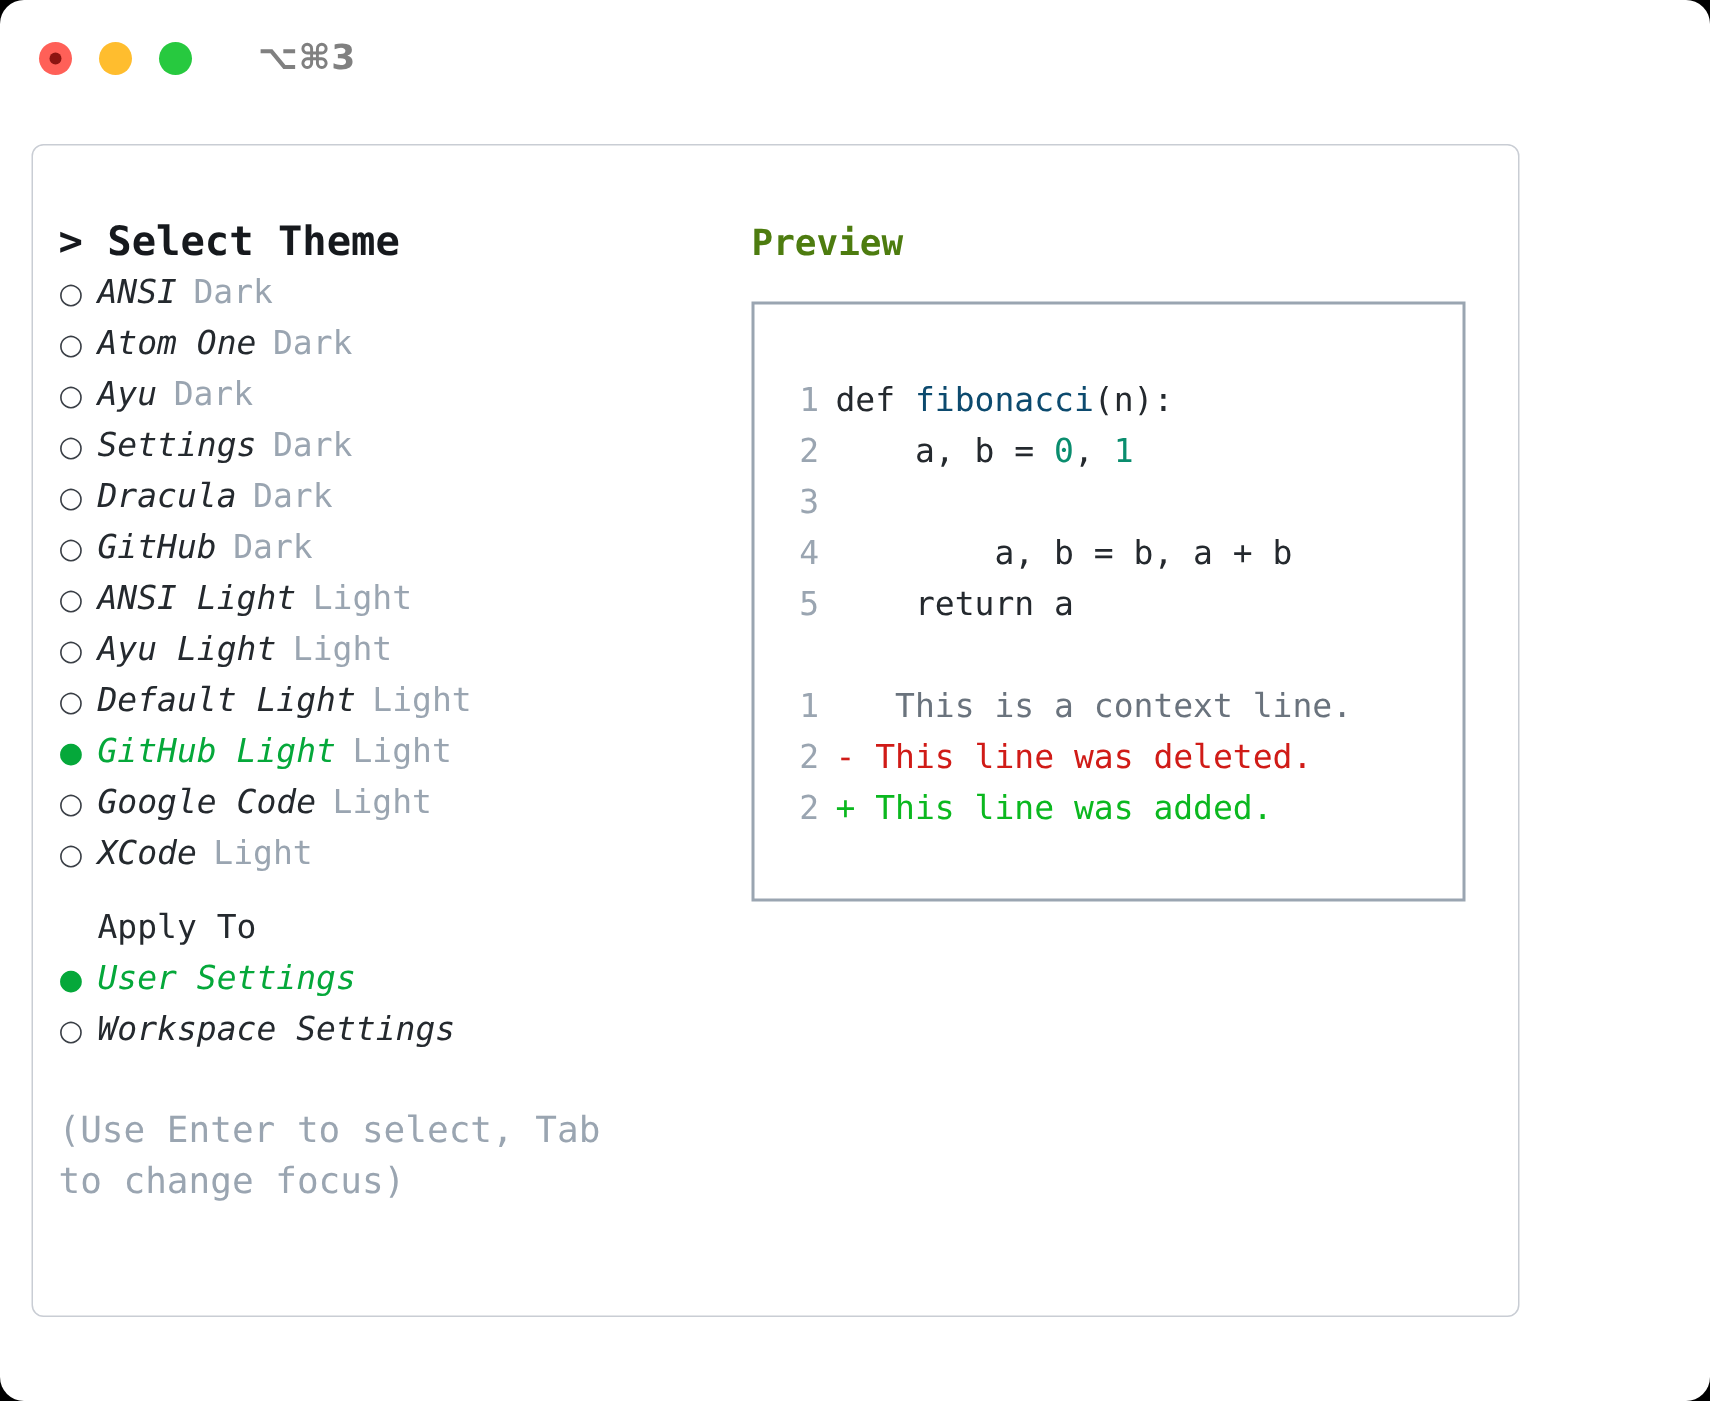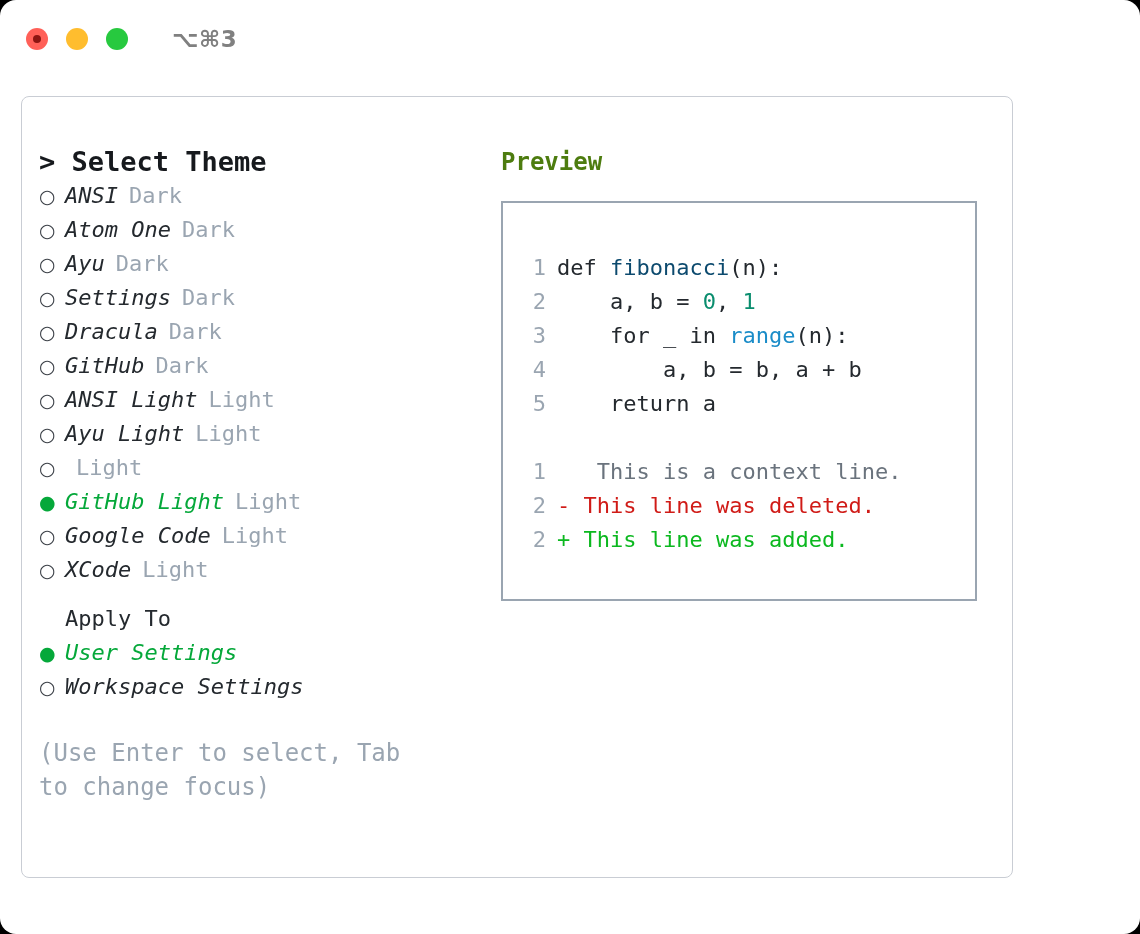--- a/index.html
+++ b/index.html
@@ -239,21 +239,21 @@
 
         <div class="theme-list" id="theme-list">
             <div class="option-row"><span class="marker">○</span><span class="opt-label">ANSI</span><span class="opt-variant">Dark</span></div>
             <div class="option-row"><span class="marker">○</span><span class="opt-label">Atom One</span><span class="opt-variant">Dark</span></div>
             <div class="option-row"><span class="marker">○</span><span class="opt-label">Ayu</span><span class="opt-variant">Dark</span></div>
             <div class="option-row"><span class="marker">○</span><span class="opt-label">Settings</span><span class="opt-variant">Dark</span></div>
             <div class="option-row"><span class="marker">○</span><span class="opt-label">Dracula</span><span class="opt-variant">Dark</span></div>
             <div class="option-row"><span class="marker">○</span><span class="opt-label">GitHub</span><span class="opt-variant">Dark</span></div>
             <div class="option-row"><span class="marker">○</span><span class="opt-label">ANSI Light</span><span class="opt-variant">Light</span></div>
             <div class="option-row"><span class="marker">○</span><span class="opt-label">Ayu Light</span><span class="opt-variant">Light</span></div>
-            <div class="option-row"><span class="marker">○</span><span class="opt-variant">Light</span></div>
+            <div class="option-row"><span class="marker">○</span><span class="opt-label">Default Light</span><span class="opt-variant">Light</span></div>
             <div class="option-row"><span class="marker on">●</span><span class="opt-label sel">GitHub Light</span><span class="opt-variant">Light</span></div>
             <div class="option-row"><span class="marker">○</span><span class="opt-label">Google Code</span><span class="opt-variant">Light</span></div>
             <div class="option-row"><span class="marker">○</span><span class="opt-label">XCode</span><span class="opt-variant">Light</span></div>
           </div>
 
         <div class="apply-group">
           <div class="apply-heading">Apply To</div>
           <div id="apply-list">
               <div class="option-row"><span class="marker on">●</span><span class="opt-label sel">User Settings</span></div>
               <div class="option-row"><span class="marker">○</span><span class="opt-label">Workspace Settings</span></div>
@@ -263,21 +263,21 @@
         <div class="hint">(Use Enter to select, Tab to change focus)</div>
       </div>
 
       <div class="right-col">
         <div class="preview-title">Preview</div>
 
         <div class="preview-box">
           <div class="code-area" id="code-area">
               <div class="code-line"><span class="gutter">1</span><span class="code-text"><span class="tok-plain">def </span><span class="tok-fn">fibonacci</span><span class="tok-plain">(n):</span></span></div>
               <div class="code-line"><span class="gutter">2</span><span class="code-text"><span class="tok-plain">    a, b = </span><span class="tok-num">0</span><span class="tok-plain">, </span><span class="tok-num">1</span></span></div>
-              <div class="code-line"><span class="gutter">3</span><span class="code-text"><span class="tok-plain">    for _ in </span><span class="tok-call">range</span><span class="tok-plain">(n):</span></span></div>
+              <div class="code-line"><span class="gutter">3</span></div>
               <div class="code-line"><span class="gutter">4</span><span class="code-text"><span class="tok-plain">        a, b = b, a + b</span></span></div>
               <div class="code-line"><span class="gutter">5</span><span class="code-text"><span class="tok-plain">    return a</span></span></div>
               <div class="spacer-lines"></div>
               <div class="code-line"><span class="gutter">1</span><span class="diff-ctx">   This is a context line.</span></div>
               <div class="code-line"><span class="gutter">2</span><span class="diff-del">- This line was deleted.</span></div>
               <div class="code-line"><span class="gutter">2</span><span class="diff-add">+ This line was added.</span></div>
             </div>
         </div>
       </div>
 

